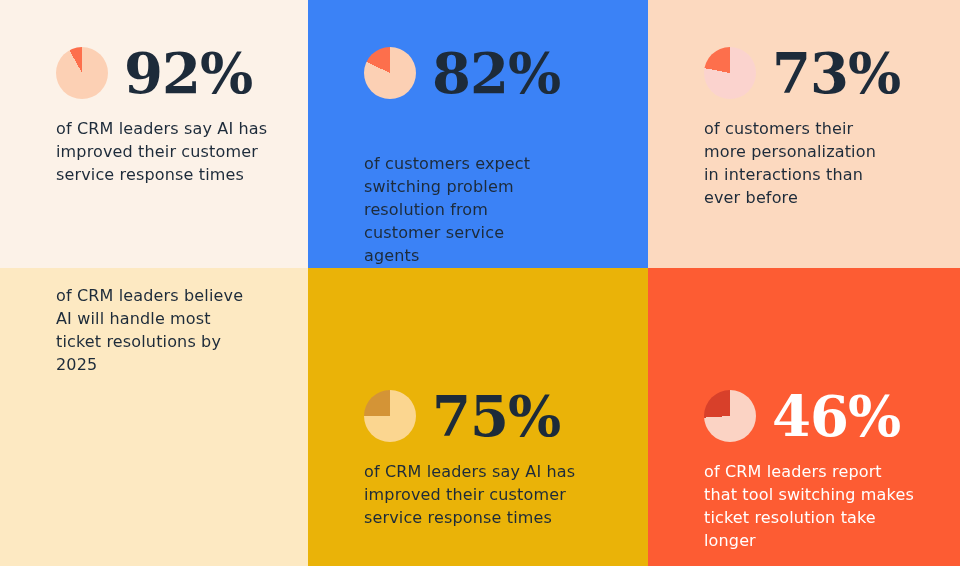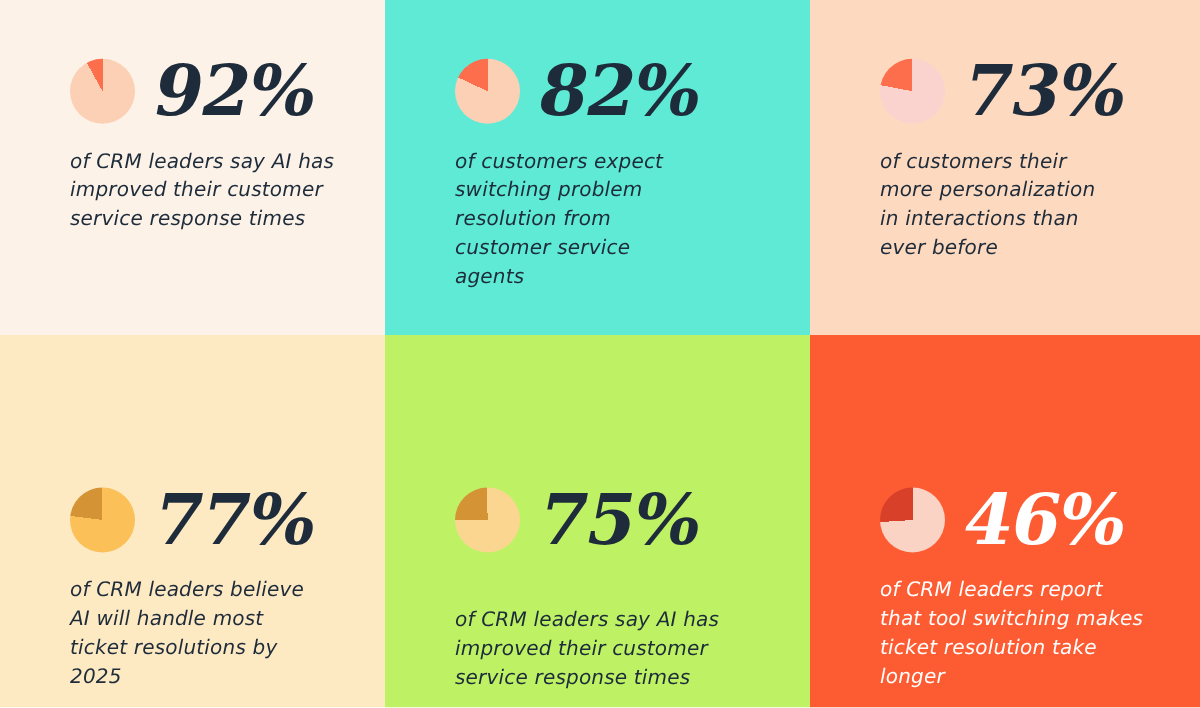--- a/index.html
+++ b/index.html
@@ -13,21 +13,20 @@
     background: #ffffff;
     font-family: "Liberation Sans", sans-serif;
   }
 
   .grid {
     width: 960px;
     height: 566px;
     display: grid;
     grid-template-columns: 308px 340px 312px;
     grid-template-rows: 268px 298px;
-    font-style: italic;
   }
 
   .cell {
     position: relative;
     box-sizing: border-box;
     padding: 0 24px 0 56px;
     display: flex;
     flex-direction: column;
     justify-content: flex-start;
     overflow: hidden;
@@ -83,45 +82,41 @@
 <div class="grid">
 
   <div class="cell row-top cell-1" style="background: rgb(252, 242, 232); color: rgb(29, 43, 58);">
     <div class="stat-row">
       <div class="pie" style="background: conic-gradient(from 331.2deg, rgb(253, 111, 76) 0deg, rgb(253, 111, 76) 28.8deg, rgb(252, 208, 180) 28.8deg, rgb(252, 208, 180) 360deg);"></div>
       <div class="percent">92%</div>
     </div>
     <div class="caption">of CRM leaders say AI has improved their customer service response times</div>
   </div>
 
-  <div class="cell row-top cell-2" style="background: #5eead4; color: rgb(29, 43, 58);">
+  <div class="cell row-top cell-2" style="background: #3b82f6; color: rgb(29, 43, 58); gap: 35px;">
     <div class="stat-row">
       <div class="pie" style="background: conic-gradient(from 295.2deg, rgb(253, 111, 76) 0deg, rgb(253, 111, 76) 64.8deg, rgb(252, 208, 180) 64.8deg, rgb(252, 208, 180) 360deg);"></div>
       <div class="percent">82%</div>
     </div>
     <div class="caption">of customers expect switching problem resolution from customer service agents</div>
   </div>
 
   <div class="cell row-top cell-3" style="background: rgb(252, 217, 191); color: rgb(29, 43, 58);">
     <div class="stat-row">
       <div class="pie" style="background: conic-gradient(from 280.8deg, rgb(253, 111, 76) 0deg, rgb(253, 111, 76) 79.2deg, rgb(251, 211, 206) 79.2deg, rgb(251, 211, 206) 360deg);"></div>
       <div class="percent">73%</div>
     </div>
     <div class="caption">of customers their more personalization in interactions than ever before</div>
   </div>
 
   <div class="cell row-bottom cell-4" style="background: rgb(253, 233, 194); color: rgb(29, 43, 58);">
-    <div class="stat-row">
-      <div class="pie" style="background: conic-gradient(from 277.2deg, rgb(212, 148, 54) 0deg, rgb(212, 148, 54) 82.8deg, rgb(251, 192, 88) 82.8deg, rgb(251, 192, 88) 360deg);"></div>
-      <div class="percent">77%</div>
-    </div>
     <div class="caption">of CRM leaders believe AI will handle most ticket resolutions by 2025</div>
   </div>
 
-  <div class="cell row-bottom cell-5" style="background: #bef264; color: rgb(29, 43, 58); gap: 24px;">
+  <div class="cell row-bottom cell-5" style="background: #eab308; color: rgb(29, 43, 58);">
     <div class="stat-row">
       <div class="pie" style="background: conic-gradient(from 270deg, rgb(212, 148, 54) 0deg, rgb(212, 148, 54) 90deg, rgb(251, 214, 144) 90deg, rgb(251, 214, 144) 360deg);"></div>
       <div class="percent">75%</div>
     </div>
     <div class="caption">of CRM leaders say AI has improved their customer service response times</div>
   </div>
 
   <div class="cell row-bottom cell-6" style="background: rgb(253, 92, 51); color: rgb(255, 255, 255);">
     <div class="stat-row">
       <div class="pie" style="background: conic-gradient(from 266.4deg, rgb(216, 64, 42) 0deg, rgb(216, 64, 42) 93.6deg, rgb(251, 211, 196) 93.6deg, rgb(251, 211, 196) 360deg);"></div>

